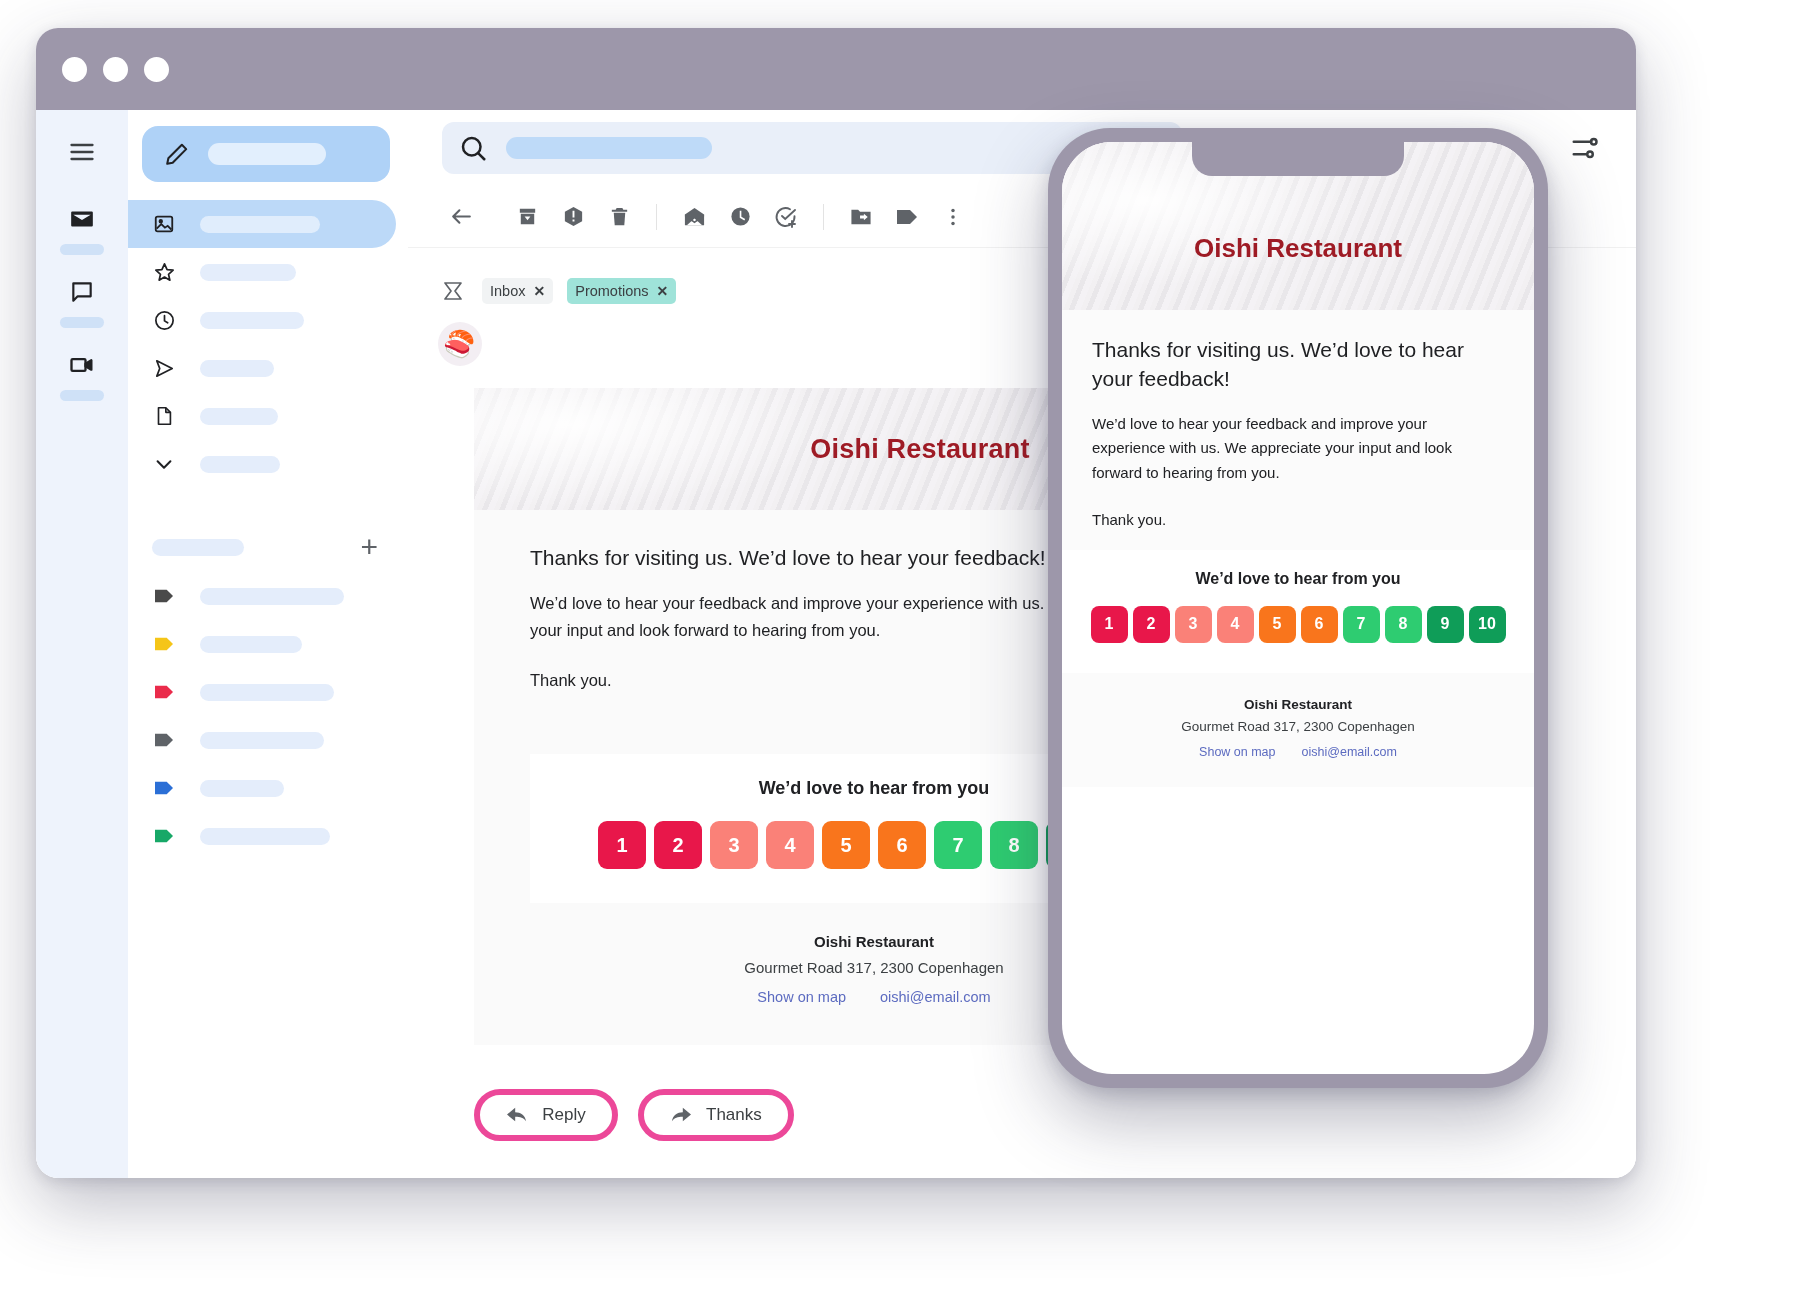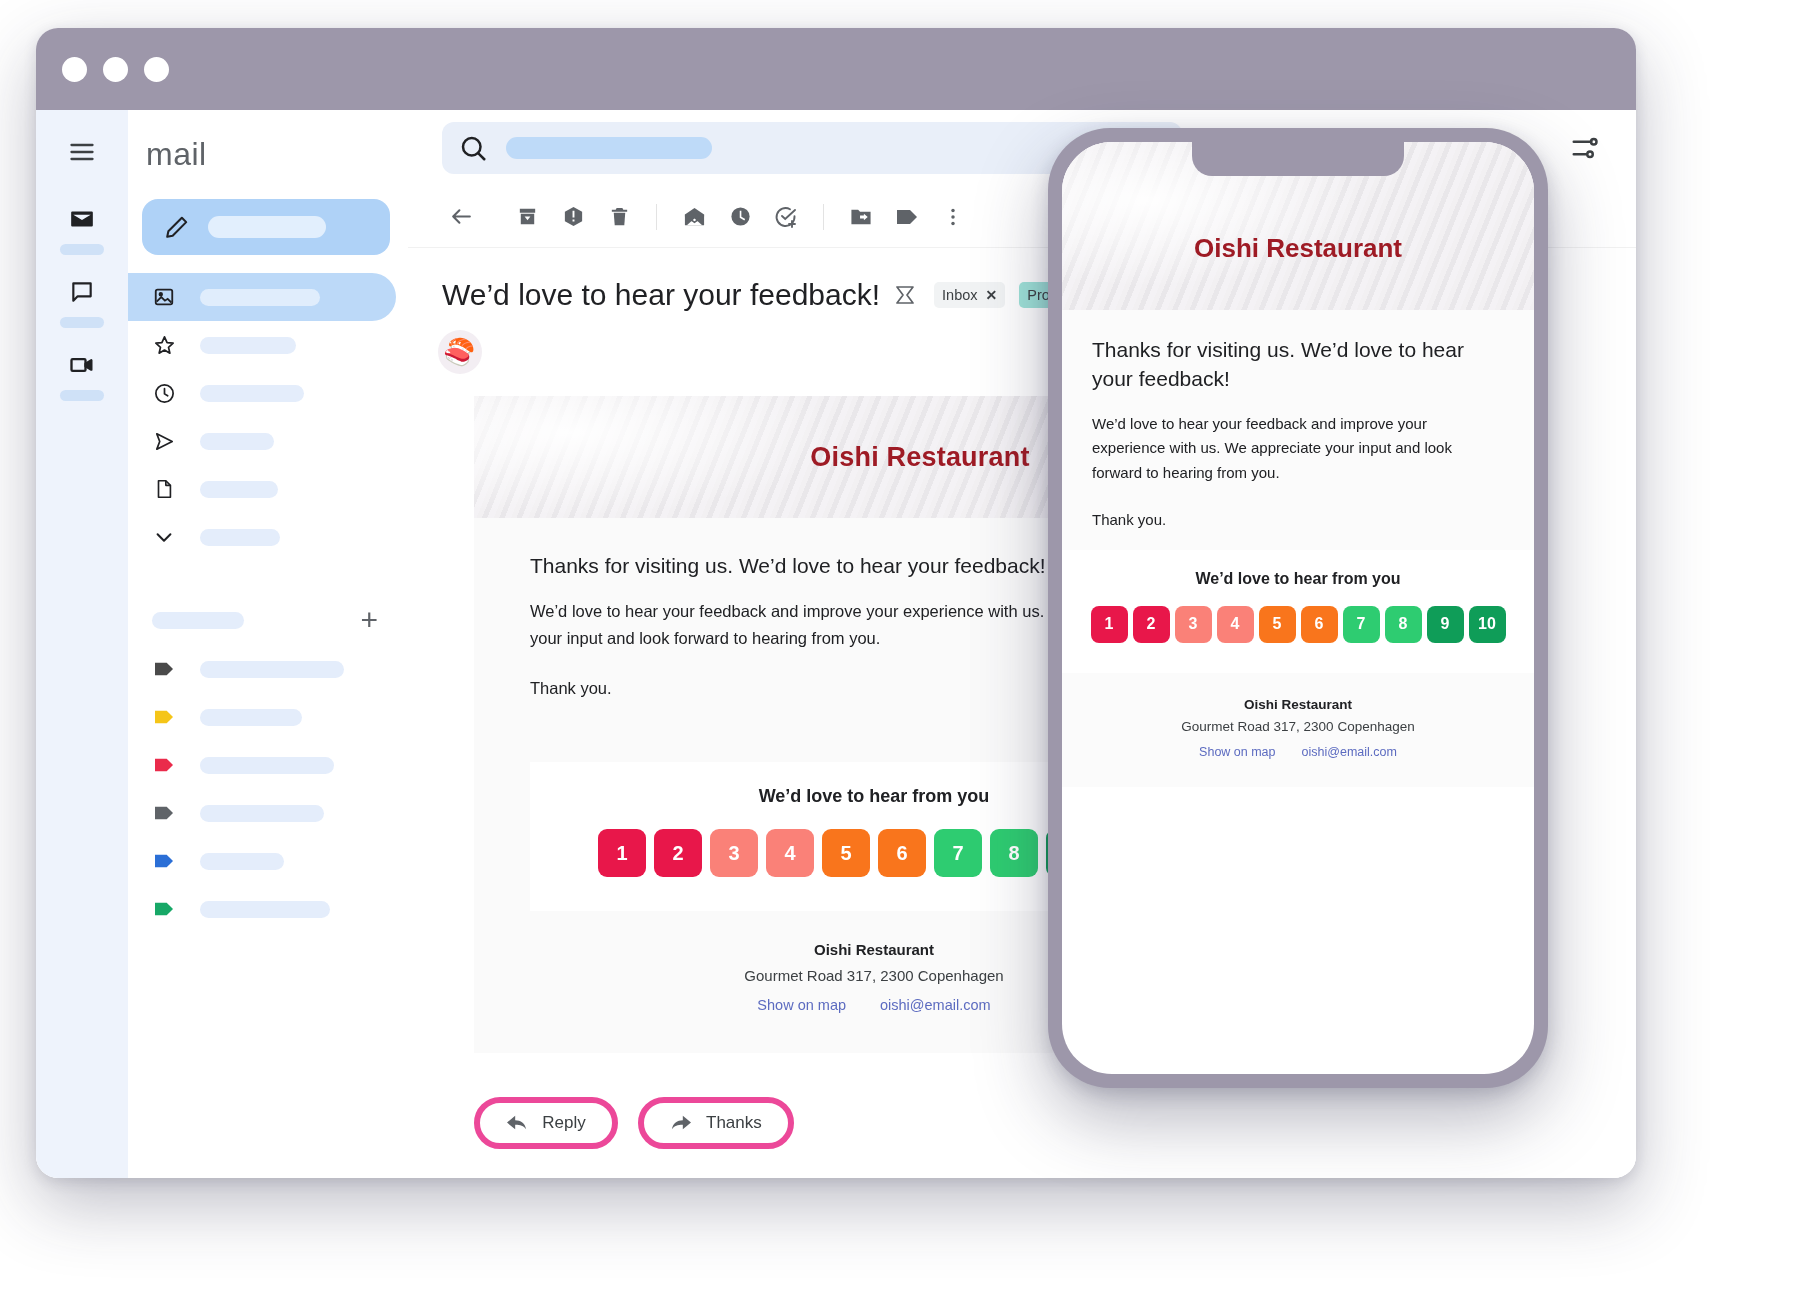--- a/index.html
+++ b/index.html
@@ -229,21 +229,20 @@
             <svg width="28" height="28" viewBox="0 0 24 24" fill="none" stroke="#202124" stroke-width="2" stroke-linejoin="round">
               <rect x="3" y="7" width="12" height="10" rx="1"></rect>
               <path d="M15 11l5-3v8l-5-3z" fill="#202124"></path>
             </svg>
           </span>
           <span class="rail-skel"></span>
         </div>
       </div>
 
       <div class="folders">
-        <div class="brand">mail</div>
 
         <div class="compose">
           <span>
             <svg width="26" height="26" viewBox="0 0 24 24" fill="none" stroke="#202124" stroke-width="1.9" stroke-linejoin="round">
               <path d="M16.5 3.5l4 4L8 20l-5 1 1-5L16.5 3.5z"></path>
             </svg>
           </span>
           <span class="compose-skel"></span>
         </div>
 
@@ -445,21 +444,20 @@
           <span class="tb-btn">
             <svg width="22" height="22" viewBox="0 0 24 24" fill="#5f6368">
                 <circle cx="12" cy="5" r="1.9"></circle>
                 <circle cx="12" cy="12" r="1.9"></circle>
                 <circle cx="12" cy="19" r="1.9"></circle>
               </svg>
           </span>
         </div>
 
         <div class="subject-row">
-          <span class="subject">We’d love to hear your feedback!</span>
           <span>
             <svg width="26" height="22" viewBox="0 0 26 22" fill="none" stroke="#5f6368" stroke-width="1.7" stroke-linejoin="round">
               <path d="M3 3h16l-6 8 6 8H3l6-8z"></path>
             </svg>
           </span>
           <span class="chip inbox">
             <span>Inbox</span>
             <span class="chip-x">✕</span>
           </span>
           <span class="chip promo">

